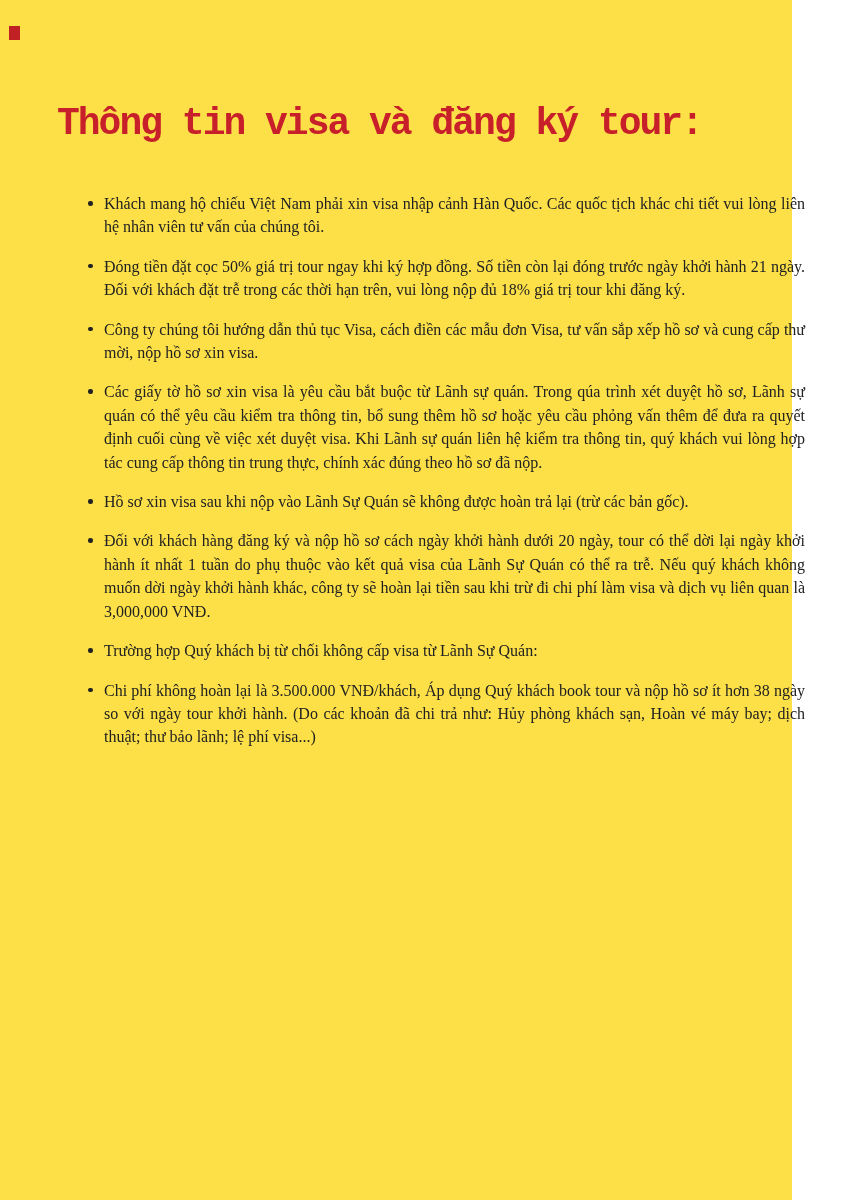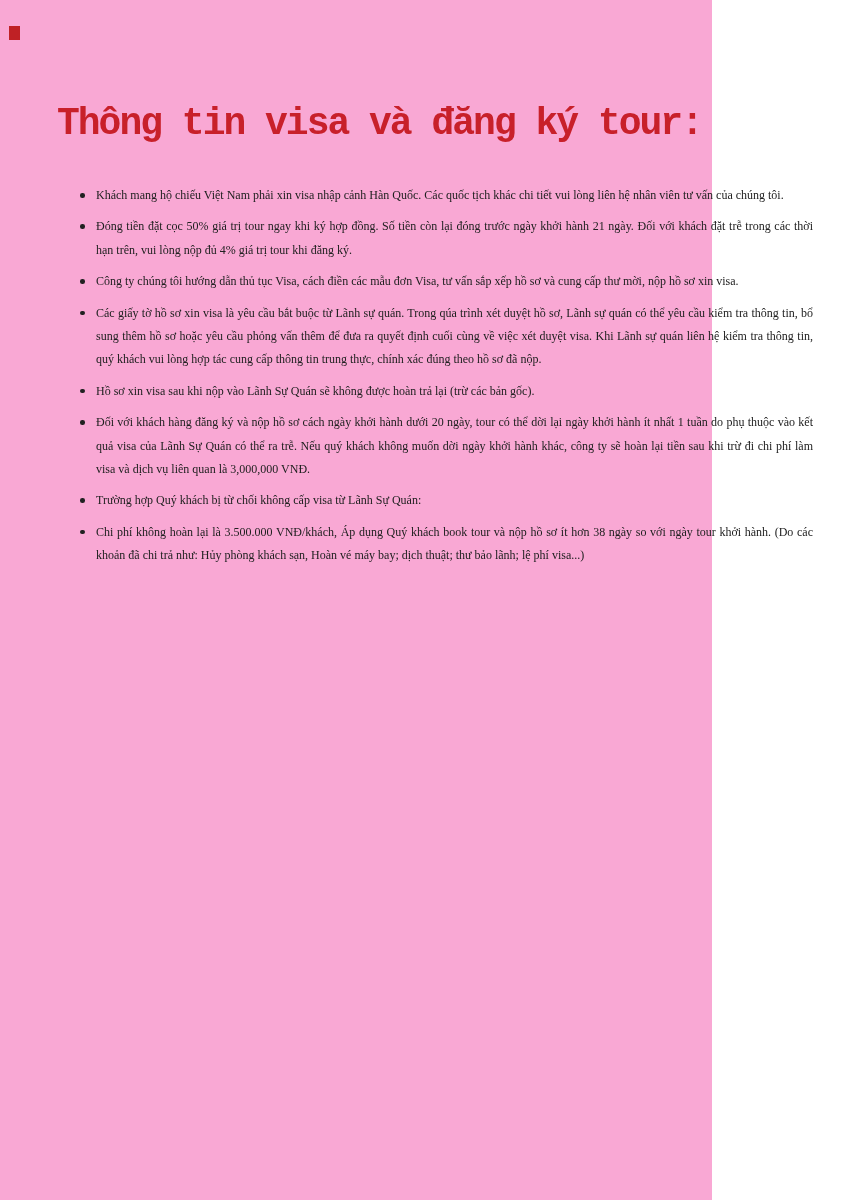--- a/index.html
+++ b/index.html
@@ -5,23 +5,23 @@
   html, body {
     margin: 0;
     padding: 0;
     background: #ffffff;
     width: 848px;
     height: 1200px;
     overflow: hidden;
   }
   .page {
     position: relative;
-    width: 712px;
+    width: 792px;
     height: 1200px;
-    background: #f9a8d4;
+    background: #fde047;
     font-family: "Liberation Serif", "DejaVu Serif", serif;
   }
   .corner-mark {
     position: absolute;
     left: 9px;
     top: 26px;
     width: 11px;
     height: 14px;
     background: #bf2125;
   }
@@ -42,25 +42,25 @@
     position: absolute;
     left: 57px;
     top: 176px;
     width: 733px;
     margin: 0;
     padding: 0 0 0 31px;
     list-style: none;
   }
   ul.visa-list li {
     position: relative;
-    font-size: 12px;
+    font-size: 16px;
     line-height: 23.4px;
     color: #212121;
     text-align: justify;
-    margin: 8px;
+    margin: 16px;
     padding: 0;
   }
   ul.visa-list li::before {
     content: "";
     position: absolute;
     left: -16px;
     top: 9px;
     width: 4.5px;
     height: 4.5px;
     border-radius: 50%;
@@ -71,21 +71,21 @@
 <body>
 
 <div class="page">
 
   <div class="corner-mark"></div>
 
   <h1 class="title">Thông tin visa và đăng ký tour:</h1>
 
   <ul class="visa-list">
     <li>Khách mang hộ chiếu Việt Nam phải xin visa nhập cảnh Hàn Quốc. Các quốc tịch khác chi tiết vui lòng liên hệ nhân viên tư vấn của chúng tôi.</li>
-    <li>Đóng tiền đặt cọc 50% giá trị tour ngay khi ký hợp đồng. Số tiền còn lại đóng trước ngày khởi hành 21 ngày. Đối với khách đặt trễ trong các thời hạn trên, vui lòng nộp đủ 4% giá trị tour khi đăng ký.</li>
+    <li>Đóng tiền đặt cọc 50% giá trị tour ngay khi ký hợp đồng. Số tiền còn lại đóng trước ngày khởi hành 21 ngày. Đối với khách đặt trễ trong các thời hạn trên, vui lòng nộp đủ 18% giá trị tour khi đăng ký.</li>
     <li>Công ty chúng tôi hướng dẫn thủ tục Visa, cách điền các mẫu đơn Visa, tư vấn sắp xếp hồ sơ và cung cấp thư mời, nộp hồ sơ xin visa.</li>
     <li>Các giấy tờ hồ sơ xin visa là yêu cầu bắt buộc từ Lãnh sự quán. Trong qúa trình xét duyệt hồ sơ, Lãnh sự quán có thể yêu cầu kiểm tra thông tin, bổ sung thêm hồ sơ hoặc yêu cầu phỏng vấn thêm để đưa ra quyết định cuối cùng về việc xét duyệt visa. Khi Lãnh sự quán liên hệ kiểm tra thông tin, quý khách vui lòng hợp tác cung cấp thông tin trung thực, chính xác đúng theo hồ sơ đã nộp.</li>
     <li>Hồ sơ xin visa sau khi nộp vào Lãnh Sự Quán sẽ không được hoàn trả lại (trừ các bản gốc).</li>
     <li>Đối với khách hàng đăng ký và nộp hồ sơ cách ngày khởi hành dưới 20 ngày, tour có thể dời lại ngày khởi hành ít nhất 1 tuần do phụ thuộc vào kết quả visa của Lãnh Sự Quán có thể ra trễ. Nếu quý khách không muốn dời ngày khởi hành khác, công ty sẽ hoàn lại tiền sau khi trừ đi chi phí làm visa và dịch vụ liên quan là 3,000,000 VNĐ.</li>
     <li>Trường hợp Quý khách bị từ chối không cấp visa từ Lãnh Sự Quán:</li>
     <li>Chi phí không hoàn lại là 3.500.000 VNĐ/khách, Áp dụng Quý khách book tour và nộp hồ sơ ít hơn 38 ngày so với ngày tour khởi hành. (Do các khoản đã chi trả như: Hủy phòng khách sạn, Hoàn vé máy bay; dịch thuật; thư bảo lãnh; lệ phí visa...)</li>
   </ul>
 
 </div>
 

